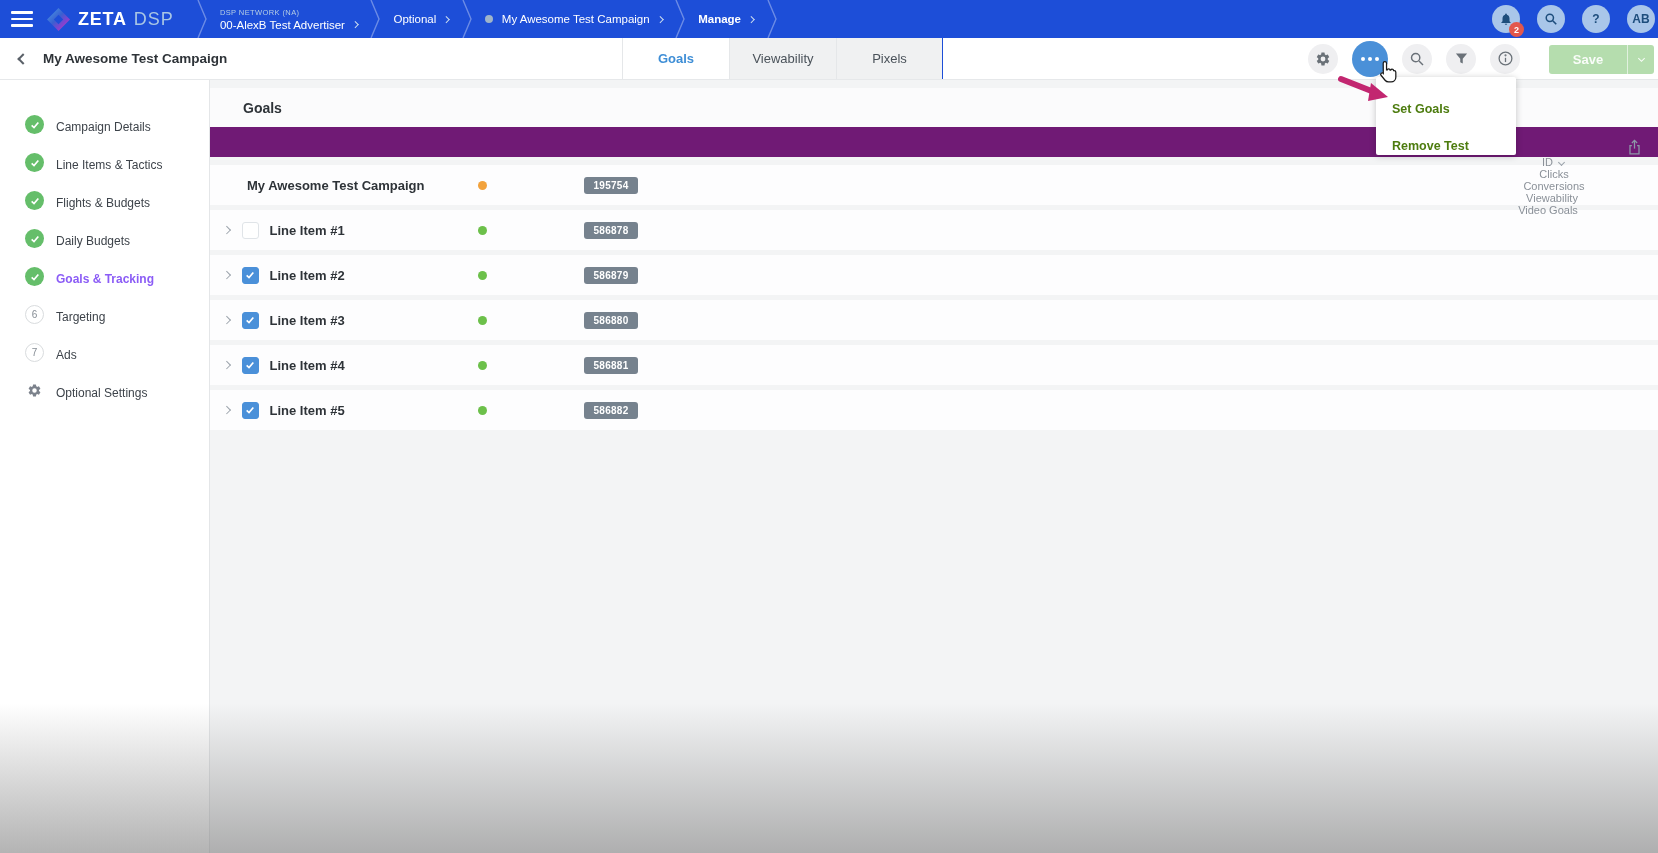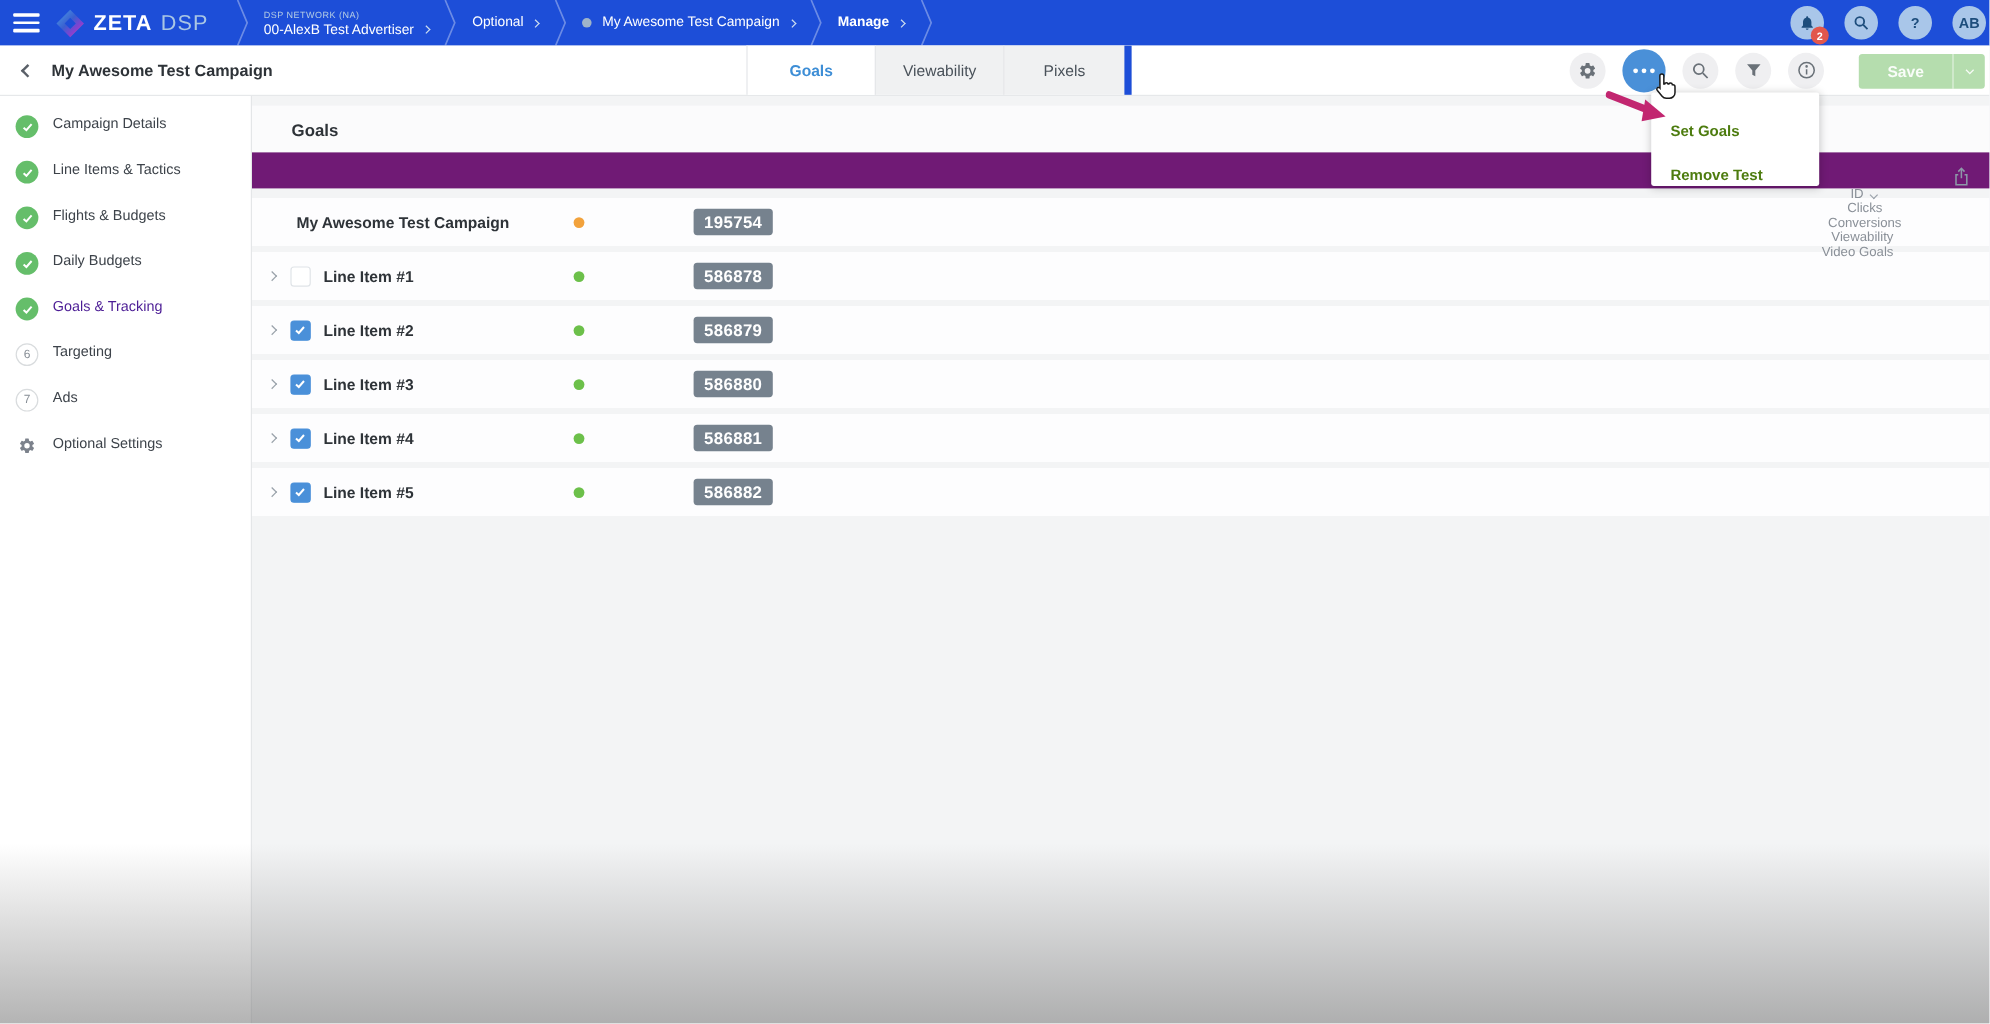--- a/index.html
+++ b/index.html
@@ -45,41 +45,41 @@
 
   
   .subheader { height:42px; background:#fff; border-bottom:1px solid #e6e8ea;
                display:flex; align-items:center; position:relative; z-index:20; }
   .back { margin:0 16px 0 19px; color:#5a6068; cursor:pointer; display:flex; }
   .back .ch { width:8px; height:8px; border-width:2px; }
   .page-title { font-size:13.5px; font-weight:700; color:#2e3338; }
   .tabs { position:absolute; left:622px; top:0; height:100%; display:flex; }
   .tab { width:107px; display:flex; align-items:center; justify-content:center; font-size:13px;
          color:#4a525a; background:#f0f1f2; border-left:1px solid #e5e7e9; cursor:pointer; }
-  .tab:last-of-type { border-right:6px solid #1d4ed8; }
+  .tab:last-of-type { border-right:1px solid #1d4ed8; }
   .tab.active { background:#fff; color:#3e8ed6; font-weight:600; }
   .hdr-actions { position:absolute; left:1308px; top:0; height:100%; display:flex; gap:14px; align-items:center; }
   .acirc { width:30px; height:30px; border-radius:50%; background:#efeff1; color:#6a7178;
            display:flex; align-items:center; justify-content:center; cursor:pointer; }
   .acirc.primary { width:36px; height:36px; background:#4a90d8; color:#fff; }
   .dots { display:flex; gap:3px; }
   .dots span { width:4px; height:4px; border-radius:50%; background:#fff; }
   .save-btn { position:absolute; left:1549px; top:7px; width:105px; height:29px; background:#b5ddae;
               border-radius:3px; display:flex; align-items:center; cursor:pointer; }
   .save-label { flex:1; text-align:center; font-size:13px; font-weight:700; color:rgba(255,255,255,0.92); }
   .save-caret { width:27px; height:100%; border-left:1px solid rgba(255,255,255,0.6);
                 display:flex; align-items:center; justify-content:center; color:rgba(255,255,255,0.9); }
   .save-caret .ch { width:5px; height:5px; border-width:1.6px; margin-top:-3px; }
 
   
   .layout { display:flex; height:773px; }
   .sidebar { width:210px; background:#fff; border-right:1px solid #e4e6e8; padding-top:16px; flex:0 0 auto; }
-  .side-item { height:38px; display:flex; align-items:flex-start; padding-left:13px; cursor:pointer; }
+  .side-item { height:38px; display:flex; align-items:flex-end; padding-left:25px; cursor:pointer; }
   .side-label { margin-left:12px; font-size:12px; color:#3d434a; }
-  .side-item.active .side-label { color:#4c1d95; font-weight:400; }
+  .side-item.active .side-label { color:#8b5cf6; font-weight:700; }
   .ic { display:none; width:19px; height:19px; border-radius:50%; align-items:center; justify-content:center; flex:0 0 auto; }
   .side-item.done .ic-check { display:flex; background:#65be6a; }
   .side-item.num .ic-num { display:flex; border:1px solid #d9dcde; background:#fff; color:#858c94; font-size:10px; }
   .side-item.gear .ic-gear { display:flex; color:#7c828c; }
 
   .main { flex:1; background:#f3f4f5; position:relative; }
   .section-bar { margin-top:8px; height:39px; background:#fbfbfc; display:flex; align-items:center;
                  padding-left:33px; font-size:14px; font-weight:600; color:#2e3338; }
   .grid-head { height:30px; background:#701a75; display:flex; align-items:flex-end; font-size:11px; color:#8a9098;flex-direction:column; }
 
@@ -99,21 +99,21 @@
   .chev-btn { color:#9aa2aa; margin-right:12px; display:flex; cursor:pointer; }
   .chev-btn .ch { width:5.5px; height:5.5px; }
   .cbox { width:17px; height:17px; border-radius:3px; border:1px solid #e0e4e8; background:#fff;
           margin-right:11px; display:flex; align-items:center; justify-content:center; cursor:pointer; }
   .row.checked .cbox { background:#4a90d9; border-color:#4a90d9; }
   .row .cbox svg { visibility:hidden; }
   .row.checked .cbox svg { visibility:visible; }
   .row.campaign .c-ent { padding-left:37px; }
   .row-label { font-size:13px; font-weight:700; color:#2e3338; }
   .status-dot { width:9px; height:9px; border-radius:50%; background:#6cc04a; }
-  .id-badge { background:#76828e; color:#fff; font-size:14px; font-weight:700;
+  .id-badge { background:#76828e; color:#fff; font-size:10px; font-weight:700;
               padding:3px 9px; border-radius:3px; letter-spacing:0.3px; }
 
   
   .menu { position:absolute; left:1376px; top:77px; width:140px; background:#fff; border-radius:2px;
           box-shadow:0 1px 7px rgba(0,0,0,0.22); z-index:50; padding:2px 0; }
   .menu-item { height:37px; display:flex; align-items:flex-end; padding-left:16px;
                font-size:12.5px; font-weight:700; color:#4d7c0f; cursor:pointer; }
 
   
   .anno-arrow { position:absolute; left:1338px; top:74px; z-index:60; pointer-events:none; }

